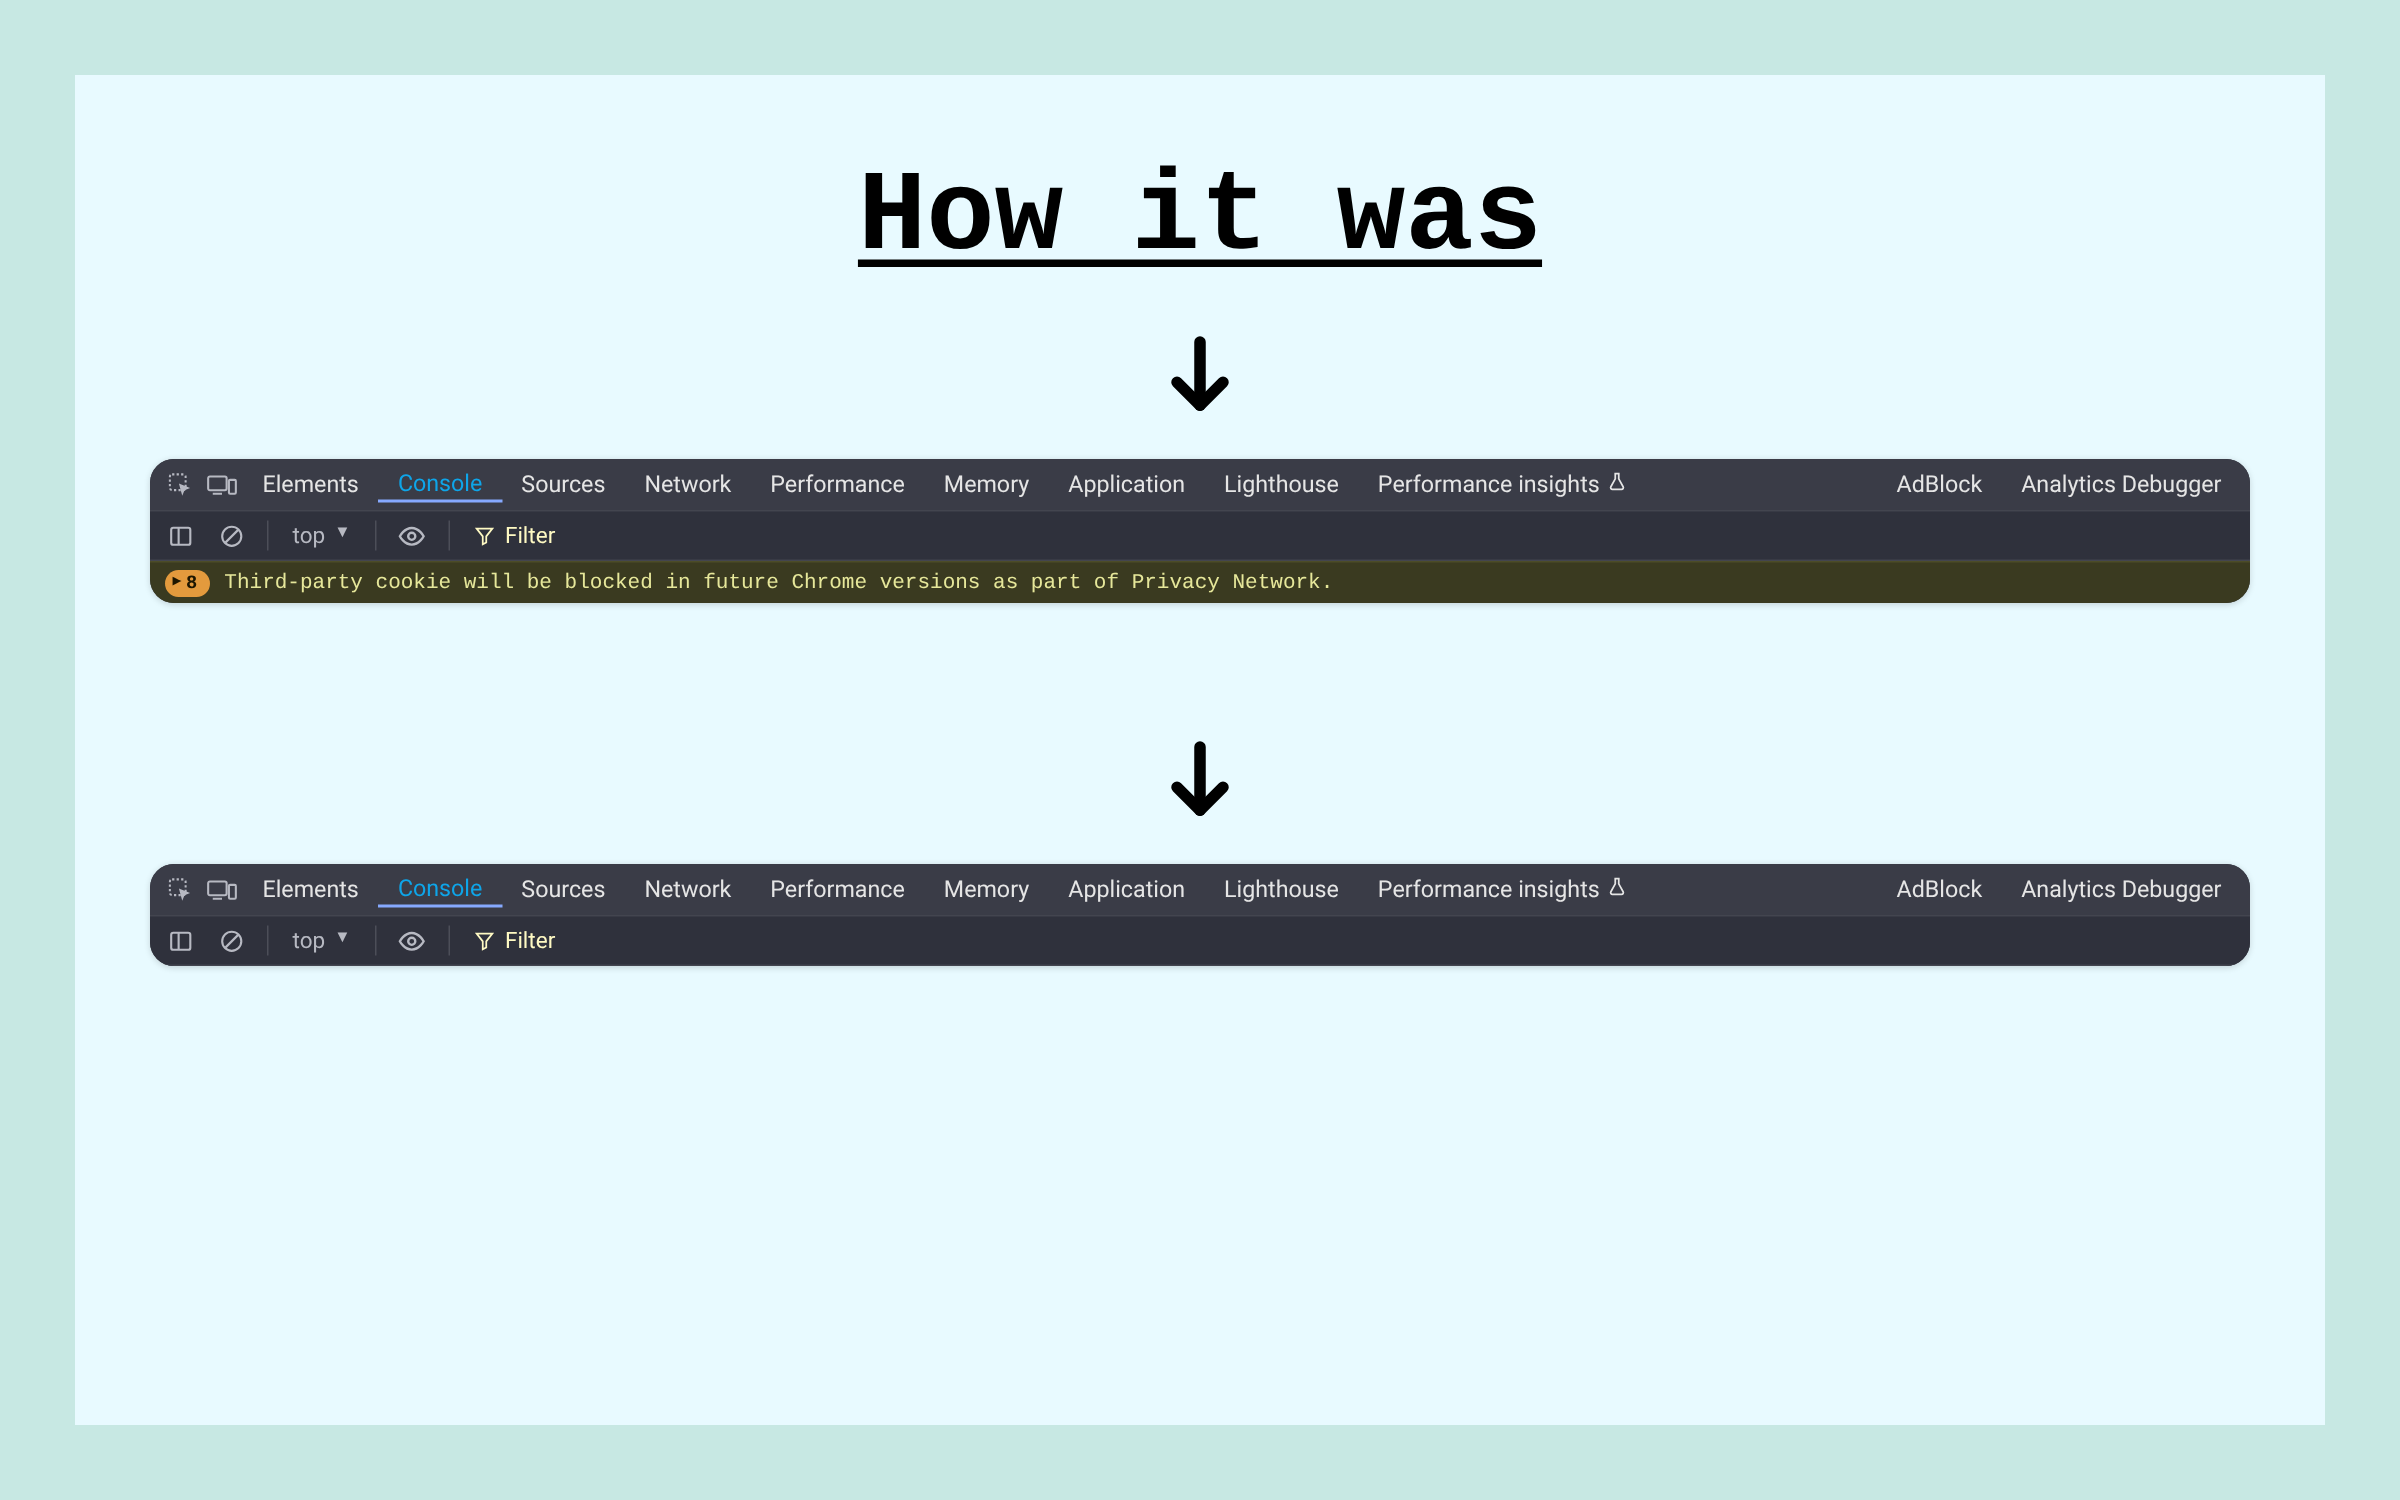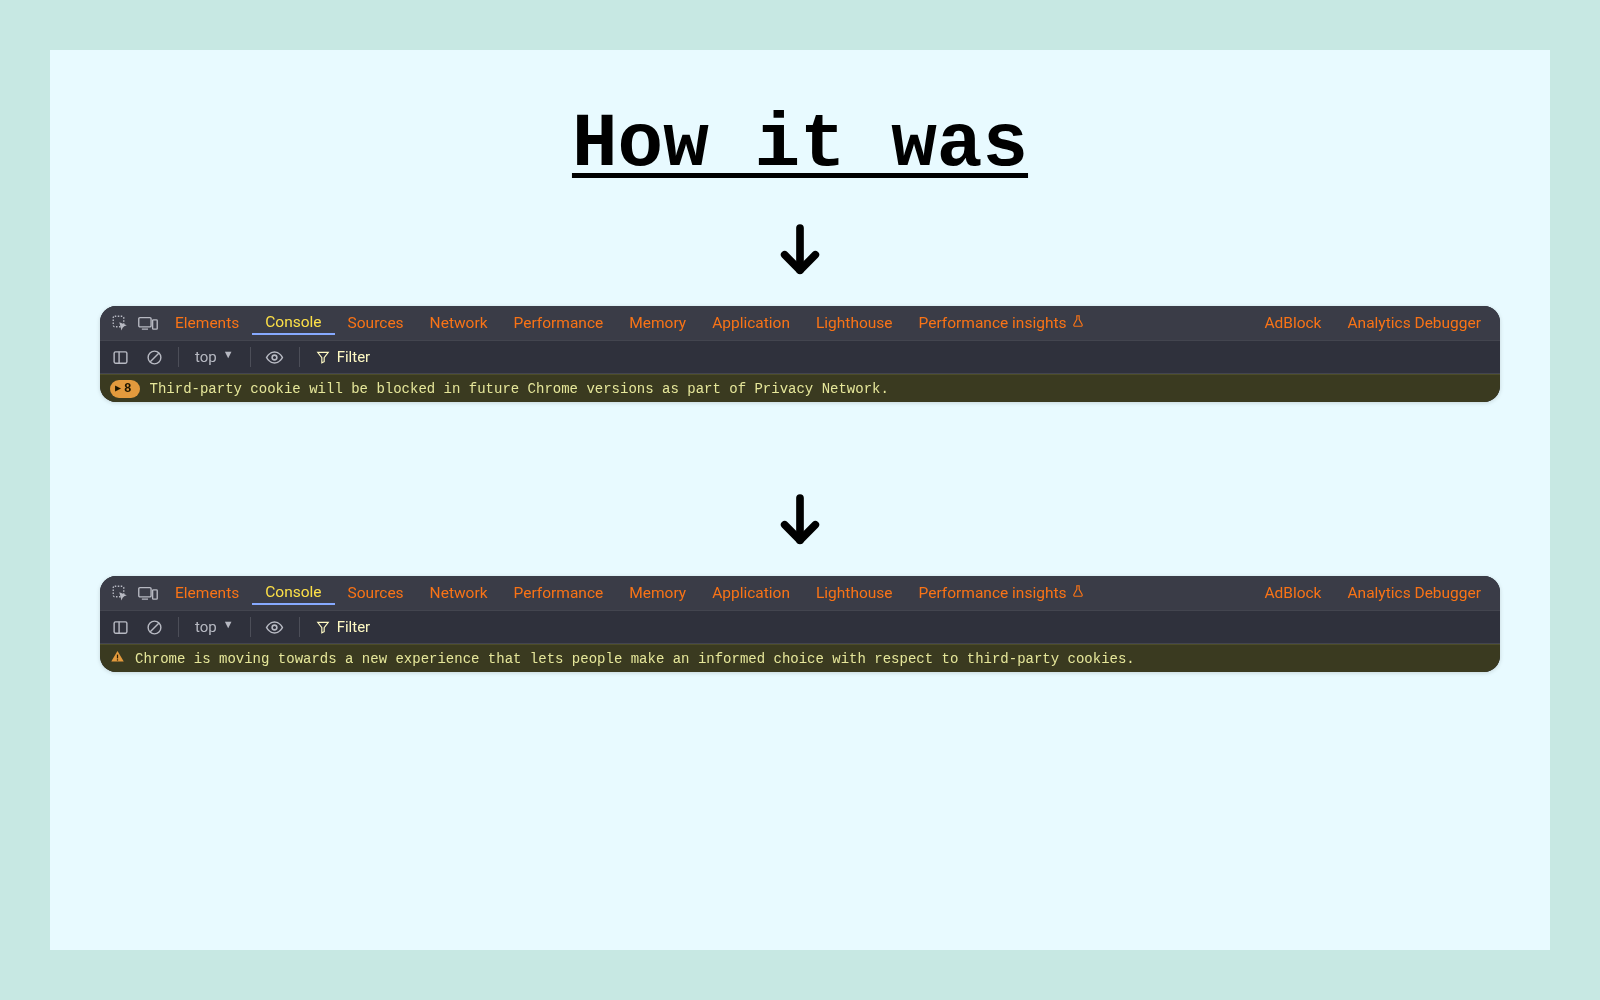--- a/index.html
+++ b/index.html
@@ -59,26 +59,26 @@
     display: flex;
     align-items: center;
     justify-content: center;
     color: #b7b9c2;
   }
   .tabbar .tab {
     padding: 0 13px;
     height: 34px;
     display: flex;
     align-items: center;
-    color: #f97316;
+    color: #e5e5e5;
     white-space: nowrap;
     cursor: pointer;
   }
   .tabbar .tab.active {
-    color: #fde047;
+    color: #0ea5e9;
     border-bottom: 2.5px solid #86a9ff;
     padding-bottom: 0;
     height: 24px;
   }
   .tabbar .flask { margin-left: 4px; }
   .tabbar .spacer { flex: 1; }
   
   .toolbar {
     display: flex;
     align-items: center;
@@ -304,25 +304,15 @@
       </span>
       <span class="vdiv"></span>
       <span class="filter">
         <svg width="14" height="14" viewBox="0 0 24 24" fill="none" stroke="currentColor" stroke-width="2">
           <polygon points="3,4 21,4 14,13 14,20 10,22 10,13"></polygon>
         </svg>
         <span>Filter</span>
       </span>
     </div>
 
-    <div class="warnrow">
-      <span class="warnicon">
-        <svg viewBox="0 0 24 24" fill="#e39a3d">
-          <path d="M12 3 L22 20 H2 Z"></path>
-          <rect x="11" y="9" width="2" height="6" fill="#2a1e00"></rect>
-          <rect x="11" y="16.5" width="2" height="2" fill="#2a1e00"></rect>
-        </svg>
-      </span>
-      <span>Chrome is moving towards a new experience that lets people make an informed choice with respect to third-party cookies.</span>
-    </div>
   </div>
 
 </div>
 
 </body></html>

